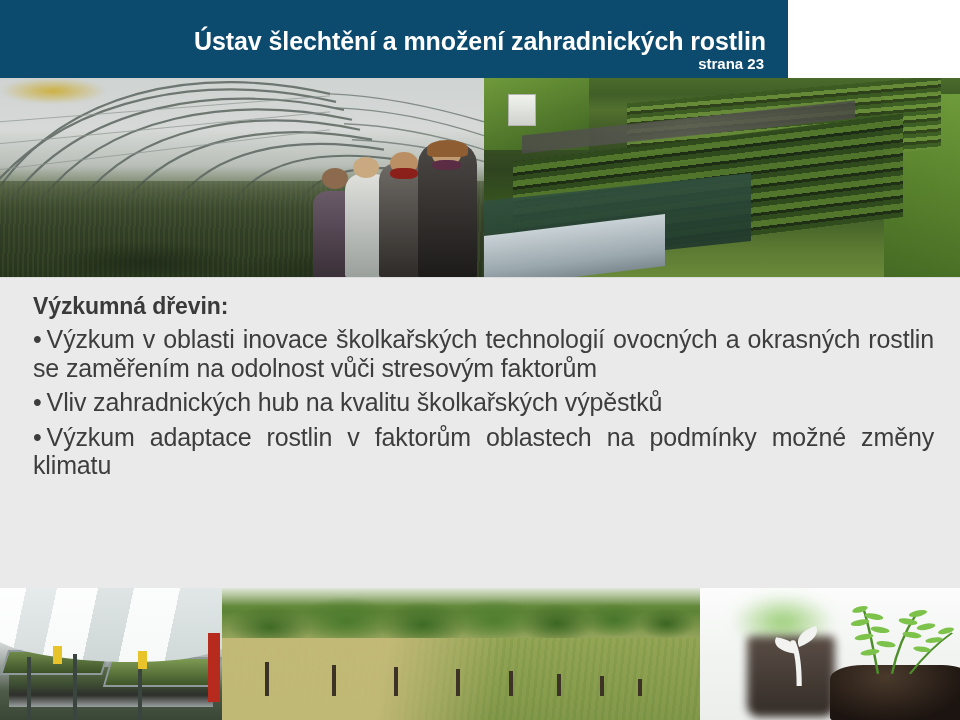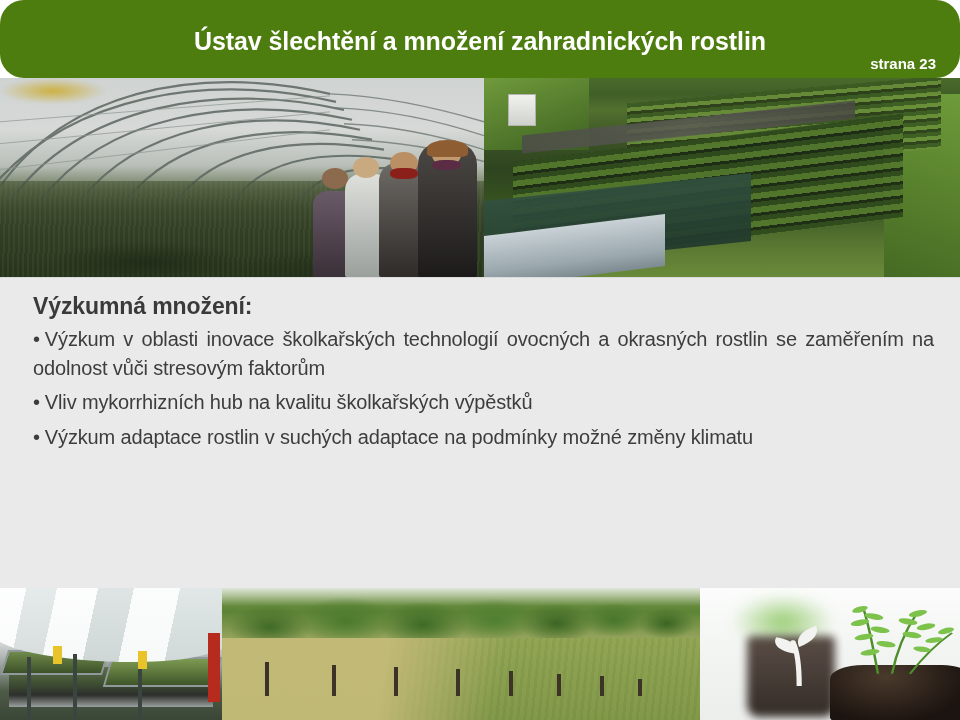--- a/index.html
+++ b/index.html
@@ -19,25 +19,24 @@
     width: 960px;
     height: 720px;
     background: #ffffff;
     overflow: hidden;
   }
 
   
   .header-bar {
     position: absolute;
     left: 0; top: 0;
-    width: 960px;
+    width: 788px;
     height: 78px;
-    background: #4d7c0f;
-    overflow: hidden;
-    border-radius: 24px;
+    background: #0c4a6e;
+    overflow: hidden;
   }
   .header-title {
     position: absolute;
     left: 0; top: 26px;
     width: 960px;
     text-align: center;
     color: #ffffff;
     font-size: 25px;
     font-weight: bold;
     letter-spacing: -0.1px;
@@ -278,21 +277,21 @@
     color: #3a3a3a;
     font-size: 23px;
     font-weight: bold;
     line-height: 30px;
     margin: 0 0 4px 0;
     letter-spacing: -0.1px;
   }
   .bullet-list { margin: 0; padding: 0; list-style: none; }
   .bullet-item {
     color: #3d3d3d;
-    font-size: 20px;
+    font-size: 25px;
     line-height: 28.5px;
     margin: 0 0 6px 0;
     text-align: justify;
     letter-spacing: -0.15px;
   }
   .bullet-item:last-child { margin-bottom: 0; }
   .bullet-item .dot { margin-right: 5px; }
 
   
   .panel-edge-top, .panel-edge-bottom {
@@ -367,31 +366,31 @@
       <div class="nur-rows"></div>
       <div class="nur-tarp"></div>
       <div class="nur-plastic"></div>
       <div class="nur-cabin"></div>
     </div>
   </div>
 
   <div class="content-panel">
     <div class="panel-edge-top" style="top:0;"></div>
 
-    <h2 class="content-heading">Výzkumná množení:</h2>
+    <h2 class="content-heading">Výzkumná dřevin:</h2>
 
     <ul class="bullet-list">
       <li class="bullet-item">
         <span class="dot">•</span><span>Výzkum v oblasti inovace školkařských technologií ovocných a okrasných rostlin se zaměřením na odolnost vůči stresovým faktorům</span>
       </li>
       <li class="bullet-item">
-        <span class="dot">•</span><span>Vliv mykorrhizních hub na kvalitu školkařských výpěstků</span>
+        <span class="dot">•</span><span>Vliv zahradnických hub na kvalitu školkařských výpěstků</span>
       </li>
       <li class="bullet-item">
-        <span class="dot">•</span><span>Výzkum adaptace rostlin v suchých adaptace na podmínky možné změny klimatu</span>
+        <span class="dot">•</span><span>Výzkum adaptace rostlin v faktorům oblastech na podmínky možné změny klimatu</span>
       </li>
     </ul>
   </div>
 
   <div class="photo-strip-bottom">
 
     <div class="photo ph-trays">
       <div class="tr-bench"></div>
       <div class="tr-tray1"></div>
       <div class="tr-tray2"></div>

